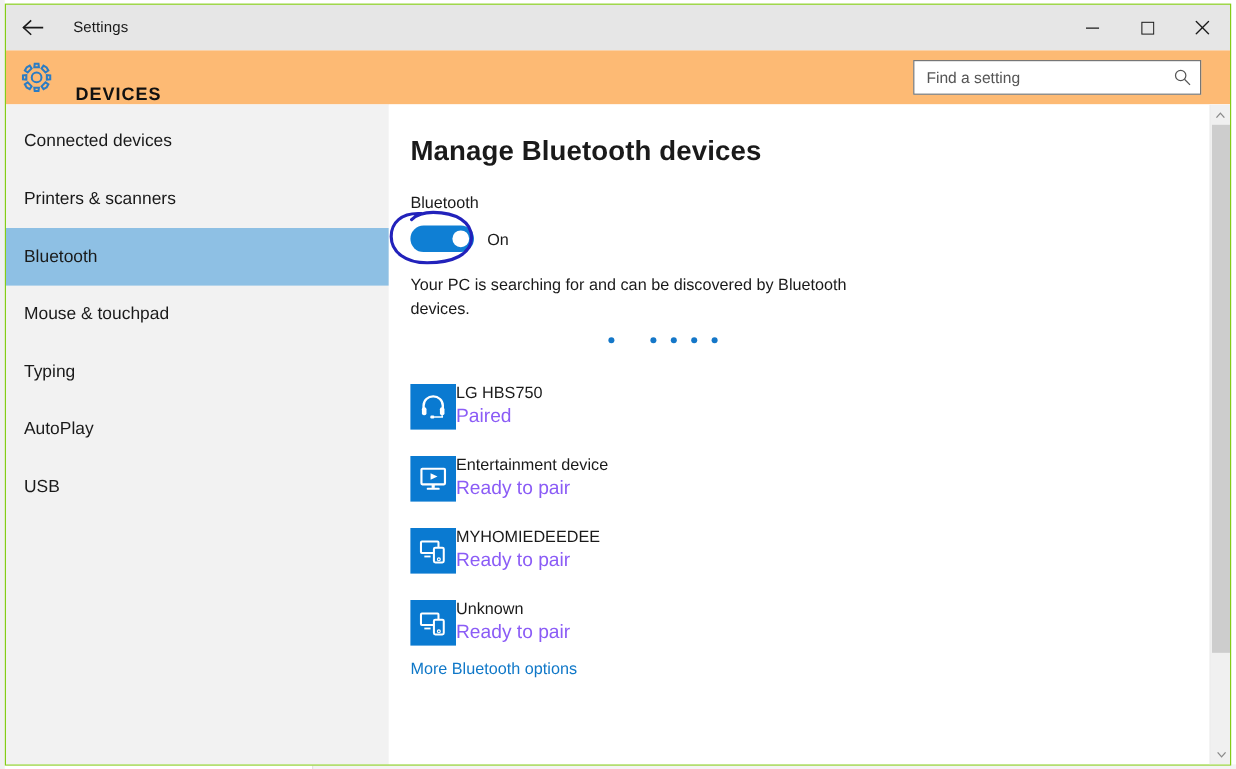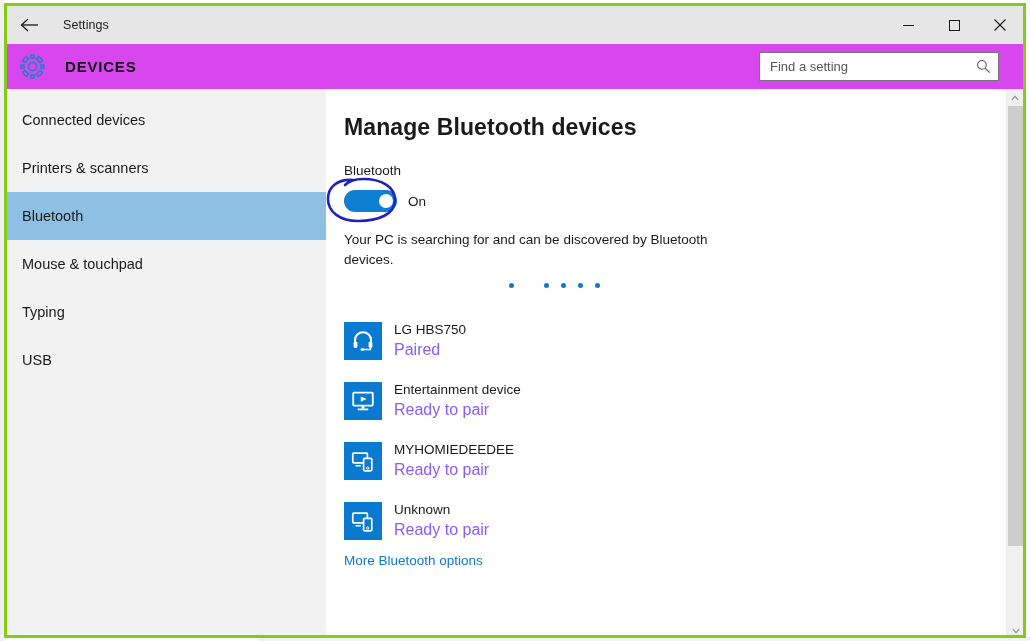--- a/index.html
+++ b/index.html
@@ -39,21 +39,21 @@
     width: 770px; height: 4px;
     background: #f4f4f4;
     border-left: 1px solid #e2e2e2;
   }
 
   
   #settings-window {
     position: absolute;
     left: 4px; top: 3px;
     width: 1022px; height: 635px;
-    border: 3px solid #84cc16;
+    border: 1px solid #84cc16;
     background: #ffffff;
     overflow: hidden;
   }
 
   
   #titlebar {
     position: relative;
     height: 38px;
     background: #e6e6e6;
     display: flex;
@@ -79,23 +79,23 @@
     width: 46px; height: 38px;
     display: flex; align-items: center; justify-content: center;
     cursor: pointer;
   }
   .win-ctl svg { display: block; }
 
   
   #app-header {
     position: relative;
     height: 45px;
-    background: #d946ef;
-    display: flex;
-    align-items: center;
+    background: #fdba74;
+    display: flex;
+    align-items: flex-end;
   }
   #gear-icon {
     width: 46px; height: 45px;
     display: flex; align-items: center; justify-content: center;
     margin-left: 2px;
   }
   #page-title {
     font-size: 15px;
     color: #111111;
     font-weight: bold;
@@ -234,21 +234,21 @@
     height: 60px;
     cursor: pointer;
   }
   .device-icon {
     width: 38px; height: 38px;
     background: #0a7ad1;
     flex: 0 0 38px;
     display: flex; align-items: center; justify-content: center;
   }
   .device-text {
-    margin-left: 12px;
+    margin-left: 0;
     line-height: 1.35;
   }
   .device-name {
     font-size: 13.5px;
     color: #1a1a1a;
   }
   .device-status {
     font-size: 16px;
     color: #8b5cf6;
   }
@@ -380,20 +380,23 @@
         <div class="nav-item selected">
           <span>Bluetooth</span>
         </div>
         <div class="nav-item">
           <span>Mouse &amp; touchpad</span>
         </div>
         <div class="nav-item">
           <span>Typing</span>
         </div>
         <div class="nav-item">
+          <span>AutoPlay</span>
+        </div>
+        <div class="nav-item">
           <span>USB</span>
         </div>
       </div>
 
       <div id="content">
 
         <h1 id="content-heading">Manage Bluetooth devices</h1>
 
         <div id="bluetooth-label">Bluetooth</div>
 

